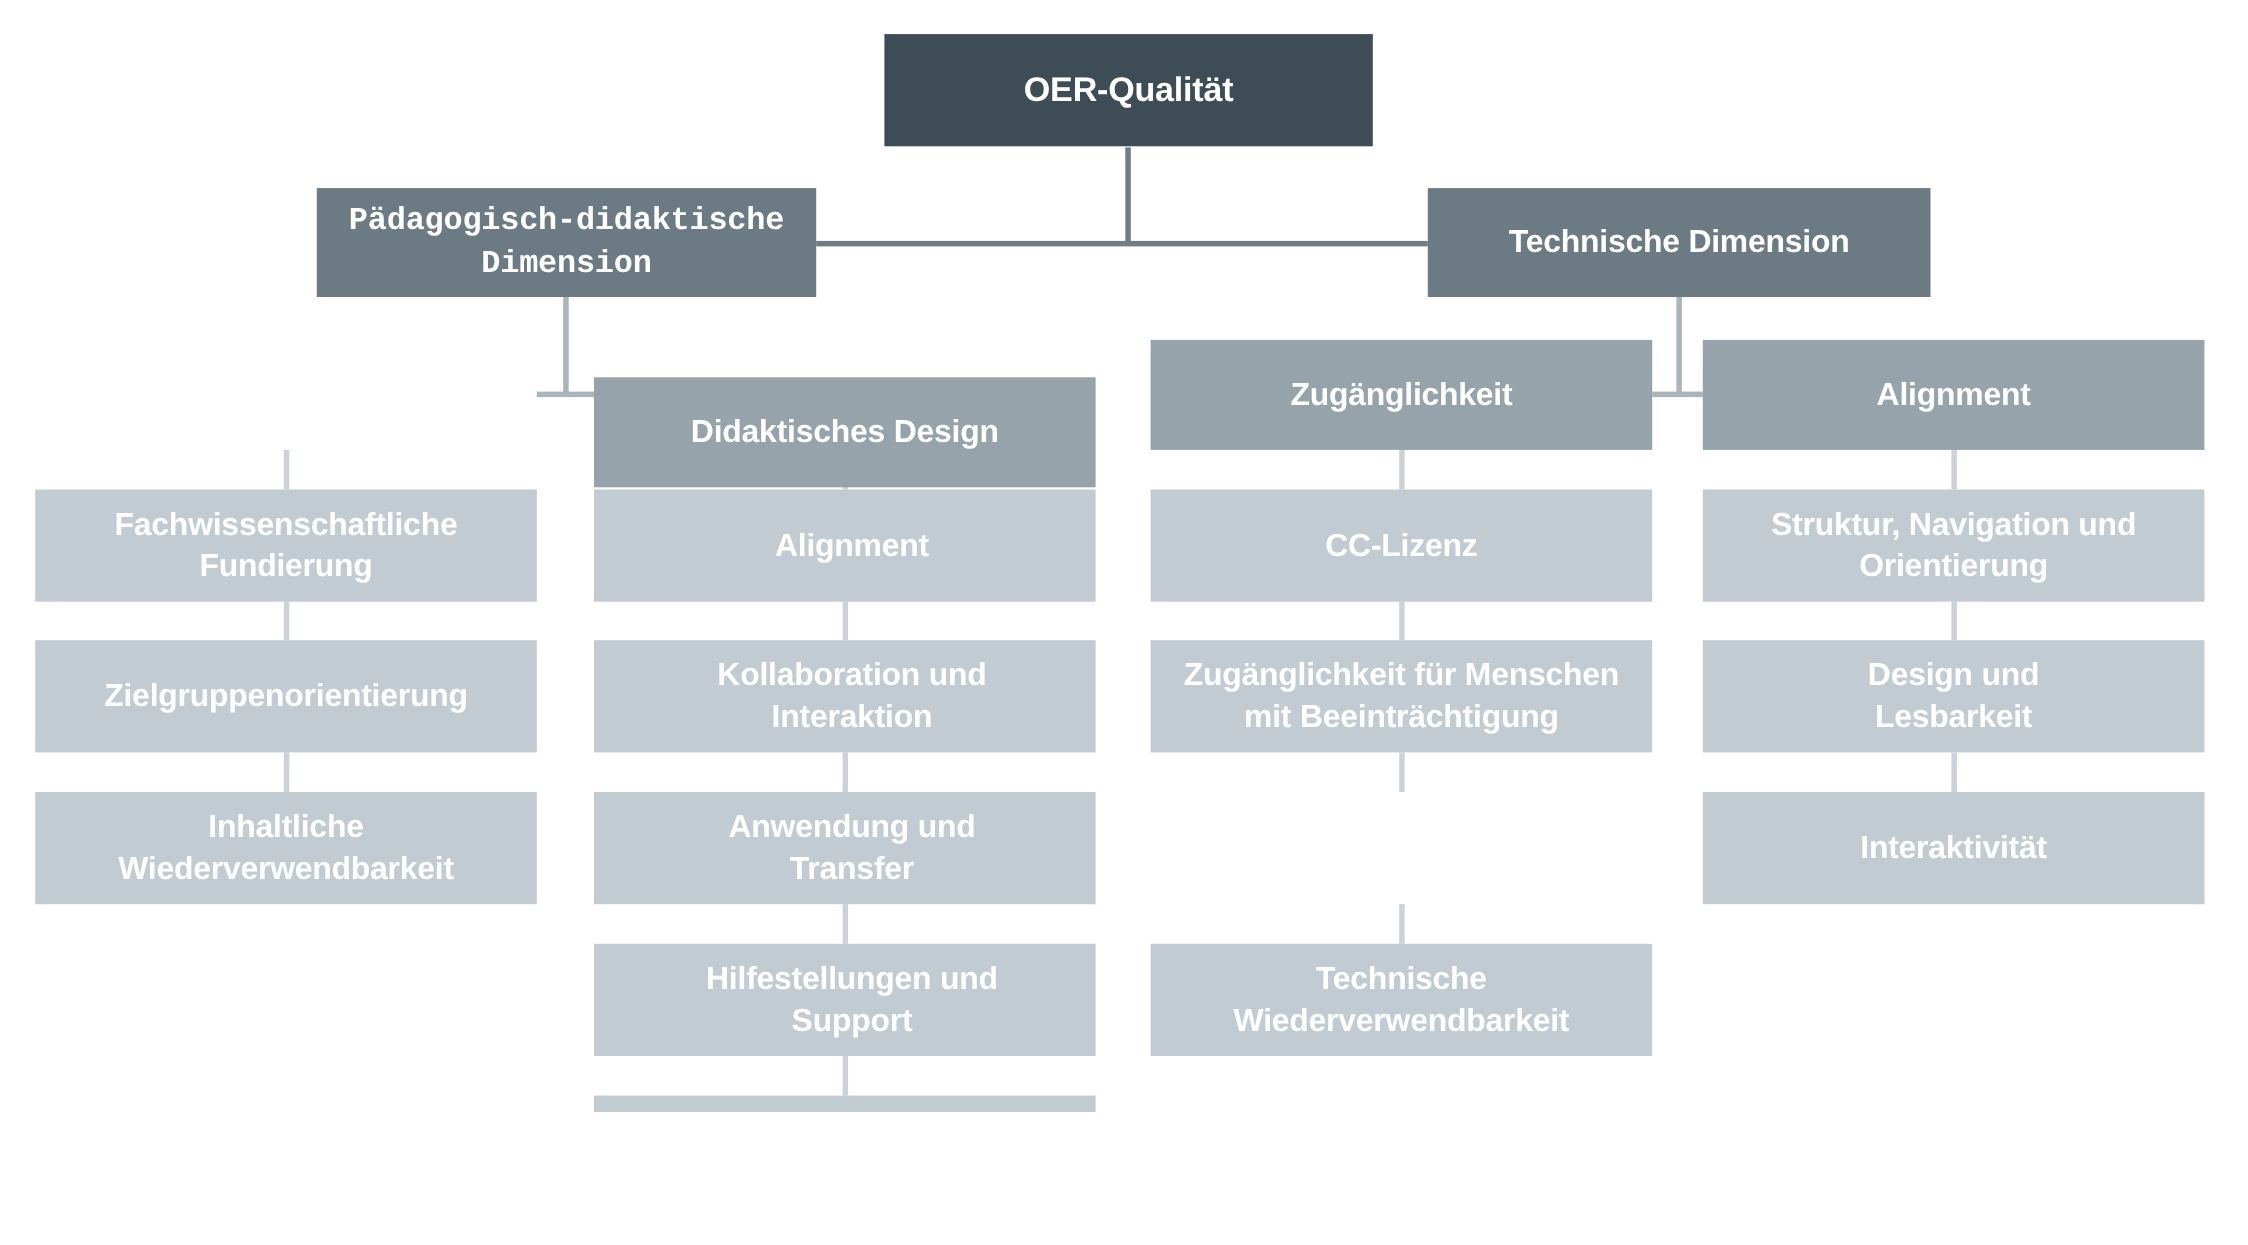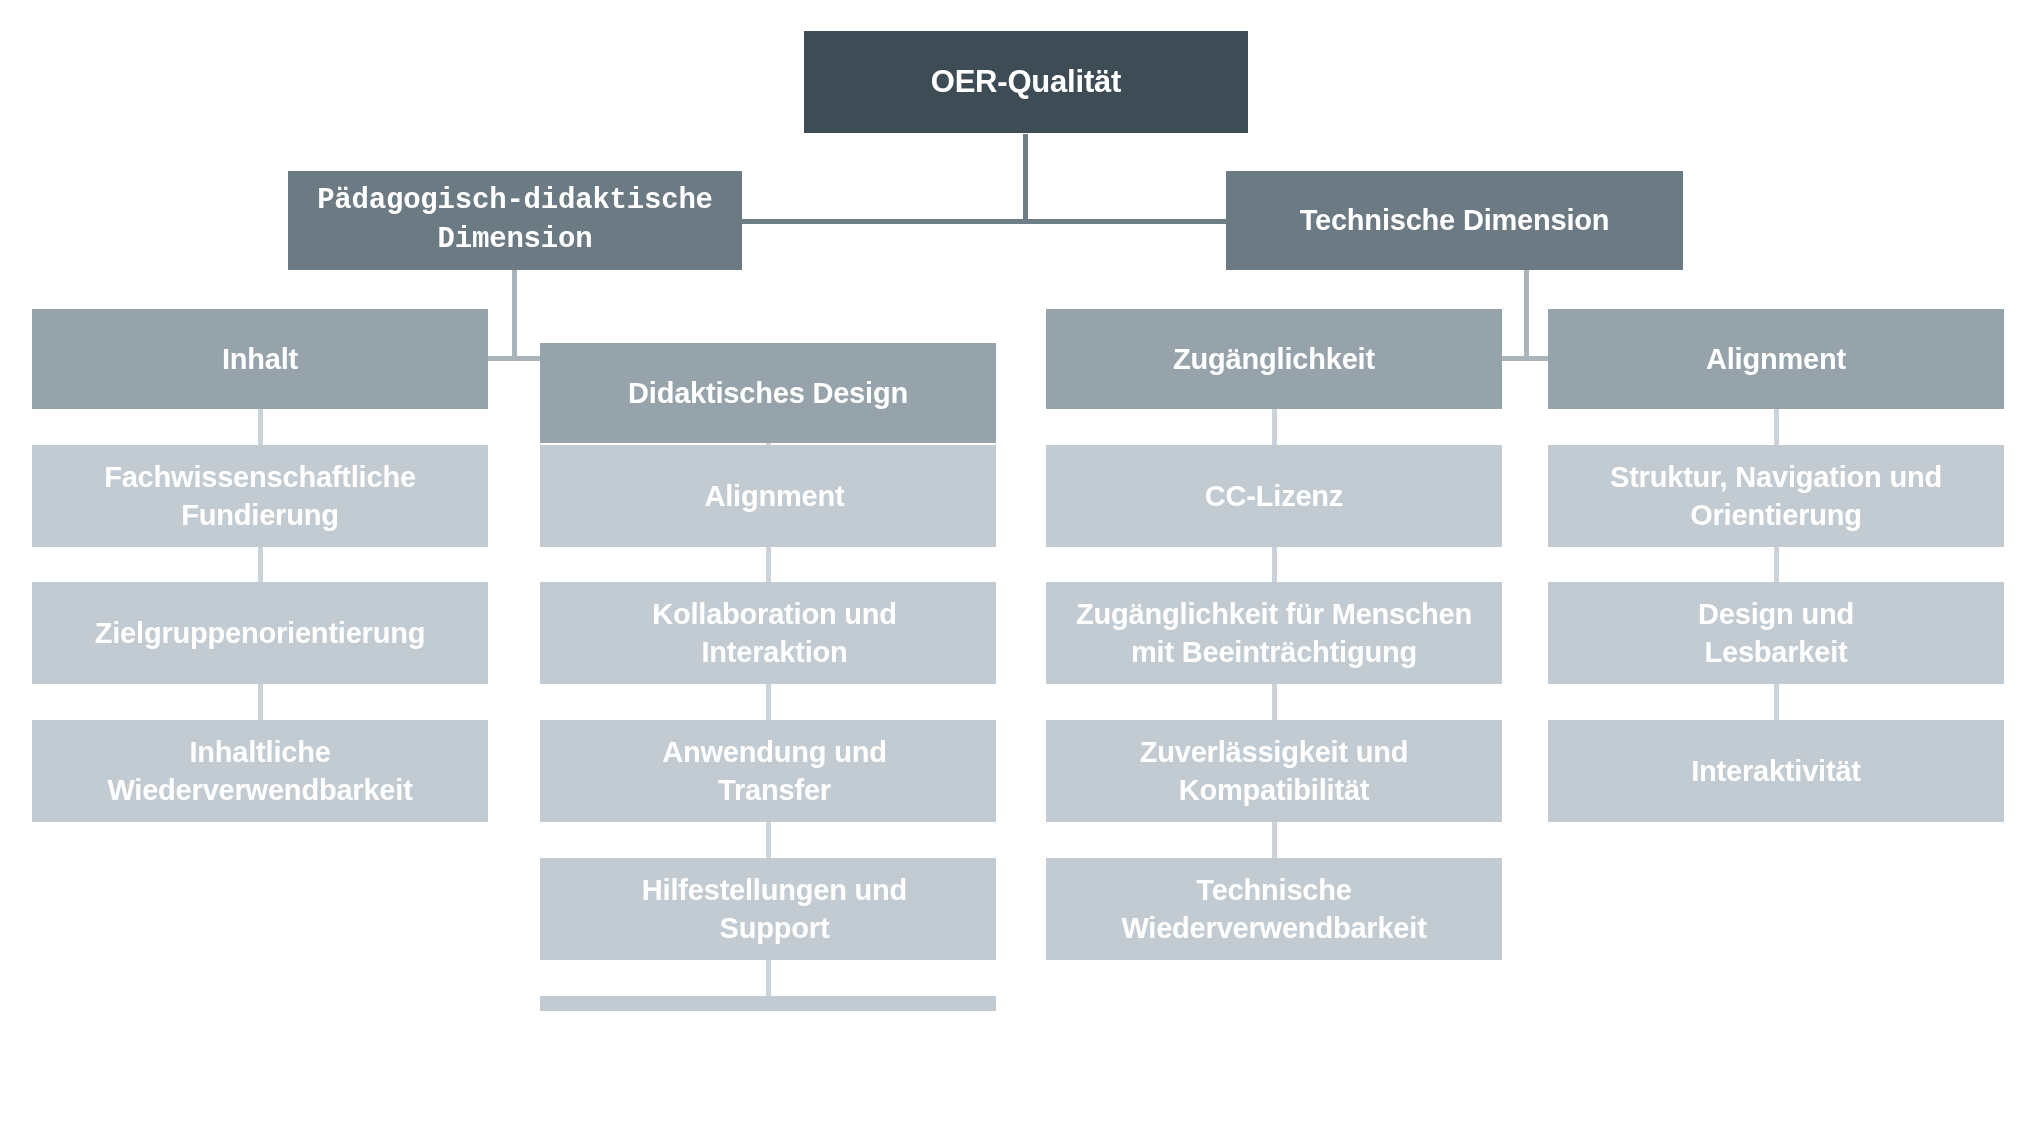--- a/index.html
+++ b/index.html
@@ -34,21 +34,21 @@
   .line { position: absolute; }
   .line.dark  { background: #6e7d86; }
   .line.mid   { background: #a9b4bb; }
   .line.light { background: #cbd3d9; }
 
   
   .n-root { left: 804px; top: 31px; width: 444px; height: 102px; }
 
   
   .n-dim-left  { left: 288px;  top: 171px; width: 454px; height: 99px; font-family: Liberation Mono, monospace; }
-  .n-dim-right { left: 1226px; top: 171px; width: 457px; height: 99px; }
+  .n-dim-right { left: 1298px; top: 171px; width: 457px; height: 99px; }
 
   
   .n-h1 { left: 32px;   top: 309px; width: 456px; height: 100px; }
   .n-h2 { left: 540px;  top: 309px; width: 456px; height: 100px; margin-top: 34px; }
   .n-h3 { left: 1046px; top: 309px; width: 456px; height: 100px; }
   .n-h4 { left: 1548px; top: 309px; width: 456px; height: 100px; }
 
   
   .col1 { left: 32px;   width: 456px; }
   .col2 { left: 540px;  width: 456px; padding-left: 23px; }
@@ -111,21 +111,20 @@
   <div class="line light lc4 g0"></div>
   <div class="line light lc4 g1"></div>
   <div class="line light lc4 g2"></div>
 
   <div class="box top n-root">OER-Qualität</div>
 
   <div class="box dim n-dim-left">Pädagogisch-didaktische
 Dimension</div>
   <div class="box dim n-dim-right">Technische Dimension</div>
 
-  <div class="box header n-h1">Inhalt</div>
   <div class="box header n-h2">Didaktisches Design</div>
   <div class="box header n-h3">Zugänglichkeit</div>
   <div class="box header n-h4">Alignment</div>
 
   <div class="box child col1 r1">Fachwissenschaftliche
 Fundierung</div>
   <div class="box child col1 r2">Zielgruppenorientierung</div>
   <div class="box child col1 r3">Inhaltliche
 Wiederverwendbarkeit</div>
 
@@ -134,22 +133,20 @@
 Interaktion</div>
   <div class="box child col2 r3">Anwendung und
 Transfer</div>
   <div class="box child col2 r4">Hilfestellungen und
 Support</div>
   <div class="box child col2 r5">Assessment</div>
 
   <div class="box child col3 r1">CC-Lizenz</div>
   <div class="box child col3 r2">Zugänglichkeit für Menschen
 mit Beeinträchtigung</div>
-  <div class="box child col3 r3">Zuverlässigkeit und
-Kompatibilität</div>
   <div class="box child col3 r4">Technische
 Wiederverwendbarkeit</div>
 
   <div class="box child col4 r1">Struktur, Navigation und
 Orientierung</div>
   <div class="box child col4 r2">Design und
 Lesbarkeit</div>
   <div class="box child col4 r3">Interaktivität</div>
 
 </div>

